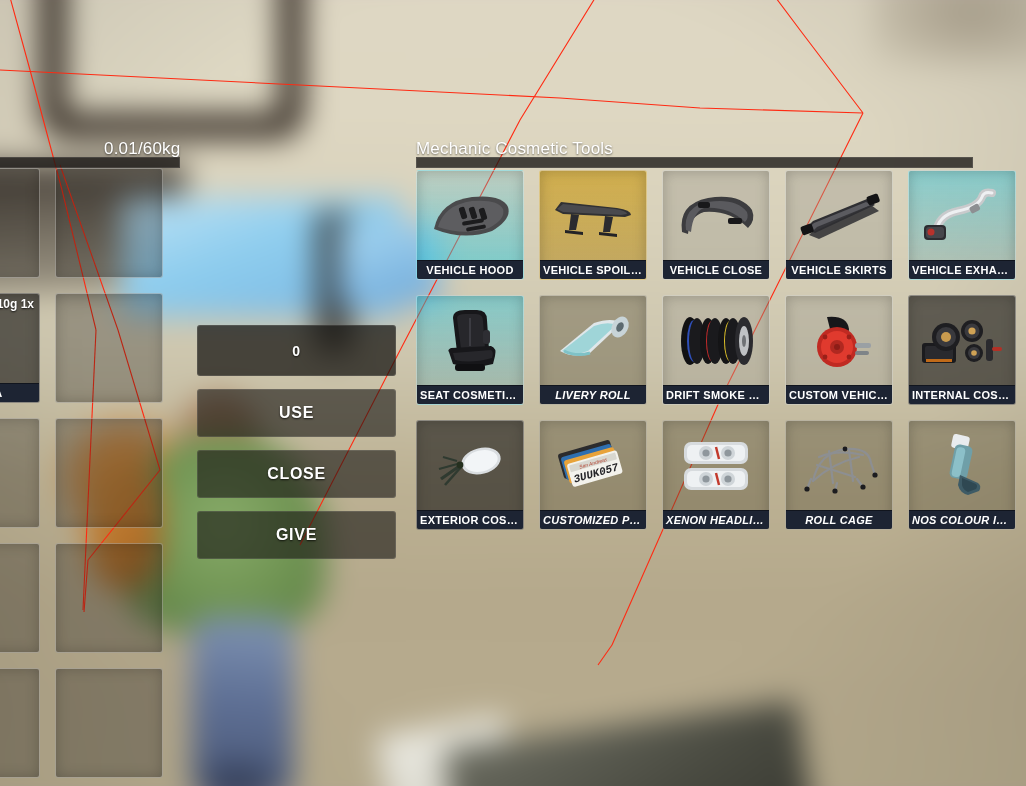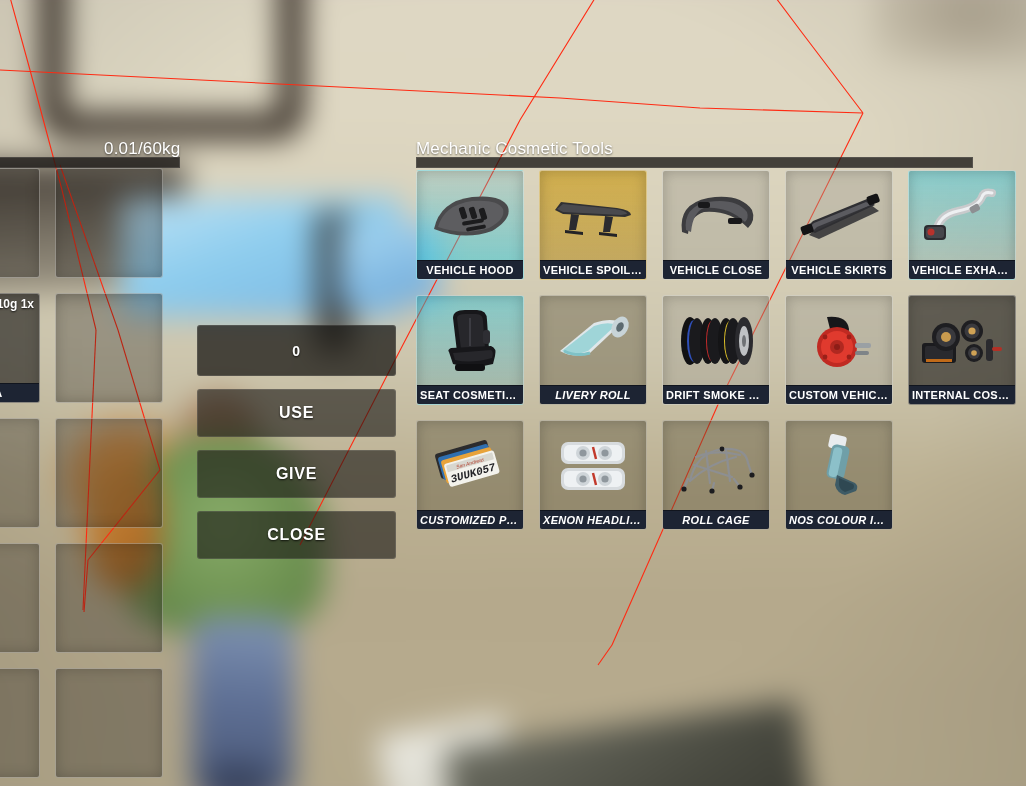--- a/index.html
+++ b/index.html
@@ -311,22 +311,22 @@
       <div class="slot tint-dark empty"></div>
       <div class="slot tint-olive empty"></div>
       <div class="slot tint-olive empty"></div>
       <div class="slot tint-olive empty"></div>
       <div class="slot tint-olive empty"></div>
     </div>
 
   <div id="actions">
     <div class="act-btn count">0</div>
     <div class="act-btn">USE</div>
+    <div class="act-btn">CLOSE</div>
     <div class="act-btn">GIVE</div>
-    <div class="act-btn">CLOSE</div>
   </div>
 
   <div class="panel-title" id="right-title">Mechanic Cosmetic Tools</div>
 
   <div class="weight-bar" id="right-weight-bar"></div>
 
   <div class="grid" id="right-grid" style="left:416px; top:170px; grid-template-columns:repeat(5,108px); grid-auto-rows:110px;">
       <div class="slot tint-cyan">
         <div class="slot-art">
           <svg width="88" height="58" viewBox="0 0 88 58">
@@ -470,20 +470,34 @@
       <circle cx="56" cy="18" r="7.5" fill="#3a3a3e"></circle>
       <circle cx="56" cy="18" r="3.6" fill="#cfa255"></circle>
       <circle cx="58" cy="40" r="9" fill="#1e1e21"></circle>
       <circle cx="58" cy="40" r="6" fill="#3a3a3e"></circle>
       <circle cx="58" cy="40" r="2.8" fill="#cfa255"></circle>
       <rect x="70" y="26" width="7" height="22" rx="3" fill="#2a2a2e"></rect>
       <rect x="76" y="34" width="10" height="4" rx="2" fill="#b23026"></rect>
     </svg>
         </div>
         <div class="slot-label">INTERNAL COSM…</div>
+      </div>
+      <div class="slot tint-dark">
+        <div class="slot-art">
+          <svg width="86" height="54" viewBox="0 0 86 54">
+      <ellipse cx="54" cy="22" rx="20" ry="13" fill="#d9dde0" transform="rotate(-14 54 22)"></ellipse>
+      <ellipse cx="54" cy="22" rx="17" ry="10.5" fill="#f2f5f7" transform="rotate(-14 54 22)"></ellipse>
+      <path d="M34 26 L14 40" stroke="#2f3a30" stroke-width="3.2" fill="none"></path>
+      <path d="M34 28 L18 46" stroke="#2f3a30" stroke-width="2.6" fill="none"></path>
+      <path d="M34 24 L12 30" stroke="#2f3a30" stroke-width="2.2" fill="none"></path>
+      <path d="M30 22 L16 18" stroke="#2f3a30" stroke-width="2" fill="none"></path>
+      <circle cx="33" cy="26" r="3.4" fill="#25301f"></circle>
+    </svg>
+        </div>
+        <div class="slot-label">EXTERIOR COSM…</div>
       </div>
       <div class="slot tint-olive">
         <div class="slot-art">
           <svg width="86" height="58" viewBox="0 0 86 58">
       <g transform="rotate(-16 43 29)">
         <rect x="12" y="8" width="54" height="26" rx="3" fill="#2b2b2d"></rect>
         <rect x="14" y="12" width="52" height="24" rx="3" fill="#2f6fb0"></rect>
         <rect x="16" y="16" width="52" height="24" rx="3" fill="#e8a33a"></rect>
         <rect x="18" y="20" width="52" height="24" rx="3" fill="#f3f2ec"></rect>
         <rect x="20" y="22" width="48" height="7" rx="1" fill="#d8d7cf"></rect>

